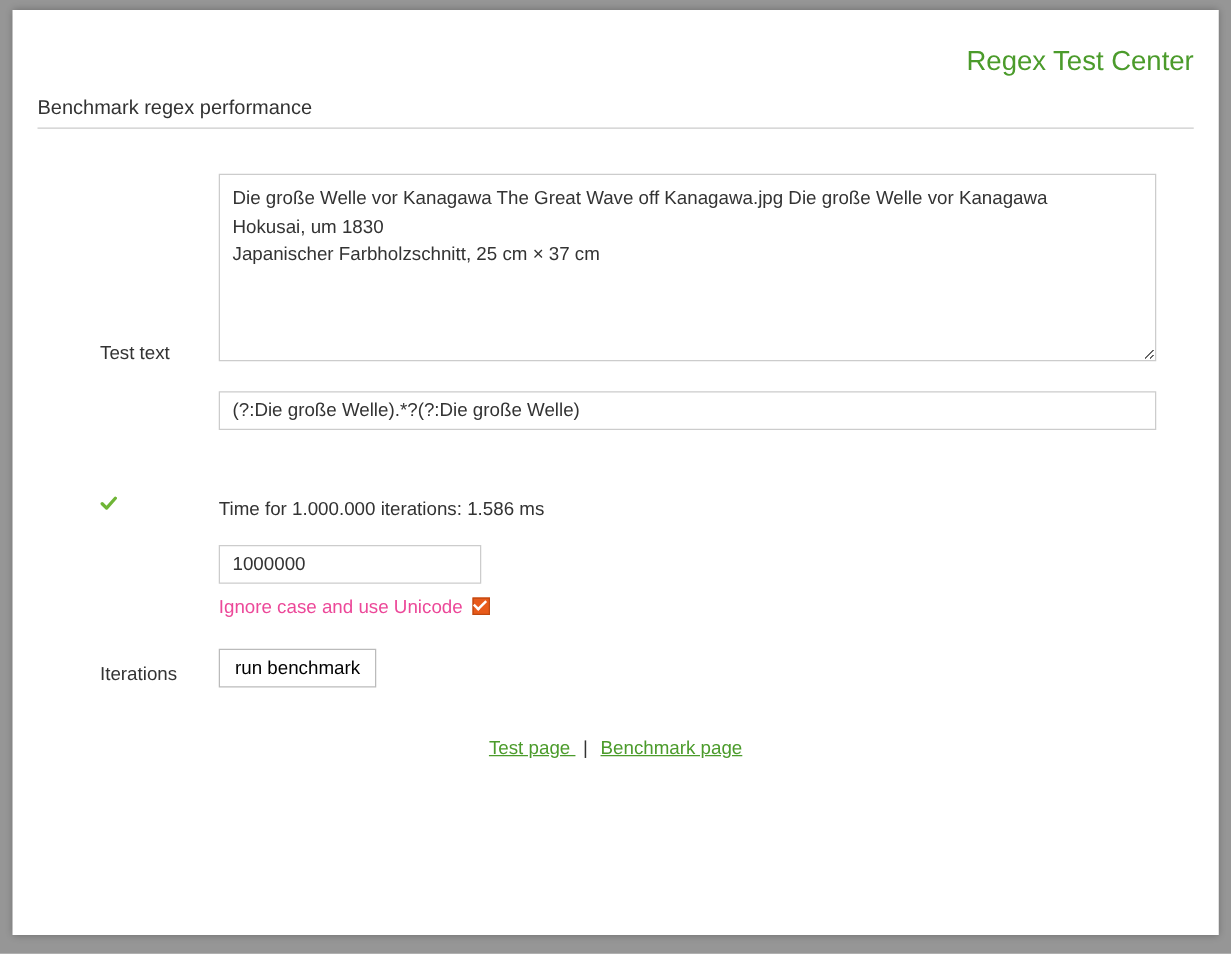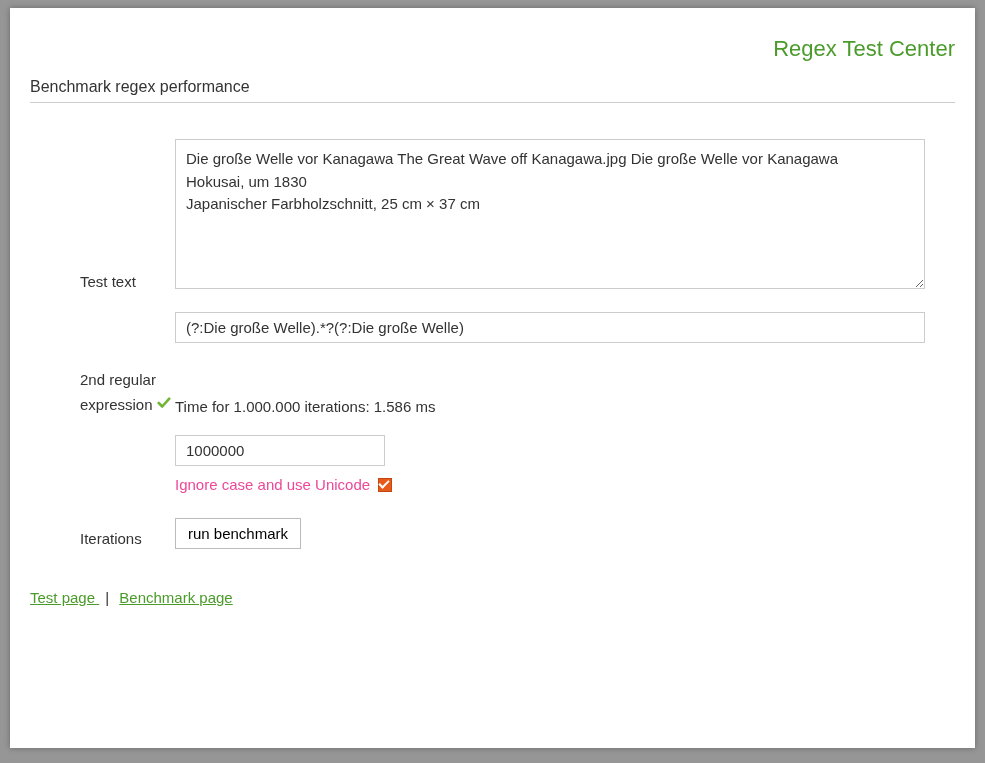--- a/index.html
+++ b/index.html
@@ -116,20 +116,21 @@
     button {
       font-family: Arial, Helvetica, sans-serif;
       font-size: 15px;
       padding: 6px 12px;
       background: #fff;
       border: 1px solid #bbb;
       cursor: pointer;
       margin-top: 25px;
     }
     .footer-links {
+      text-align: center;
       margin-top: 40px;
       font-size: 15px;
     }
     .footer-links a {
       color: #4b9b2b;
       text-decoration: underline;
     }
     .sep {
       color: #333;
       margin: 0 6px;
@@ -148,21 +149,20 @@
     <div class="input-col">
       <textarea style="">Die große Welle vor Kanagawa The Great Wave off Kanagawa.jpg Die große Welle vor Kanagawa
 Hokusai, um 1830
 Japanischer Farbholzschnitt, 25 cm × 37 cm</textarea>
     </div>
   </div>
 
 
   <div class="form-row">
     <div class="label-col">
-      <span>2nd regular expression</span>
       <span class="check-icon">
         <svg viewBox="0 0 16 16" width="14" height="14">
             <path d="M2 8 L6 12 L14 3" stroke="#6fb536" stroke-width="3" fill="none" stroke-linecap="round" stroke-linejoin="round"></path>
           </svg>
       </span>
     </div>
     <div class="input-col">
       <input type="text" value="(?:Die große Welle).*?(?:Die große Welle)" style="">
       <div class="result-text">Time for 1.000.000 iterations: 1.586 ms</div>
     </div>

